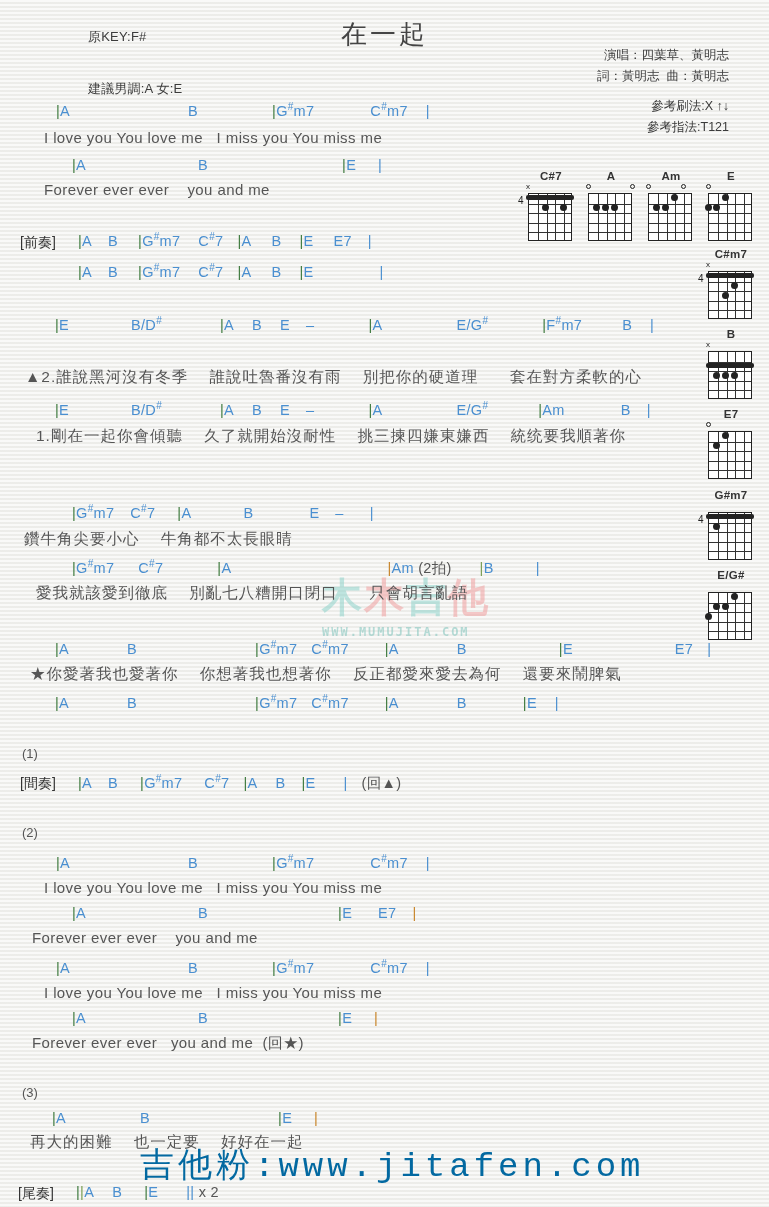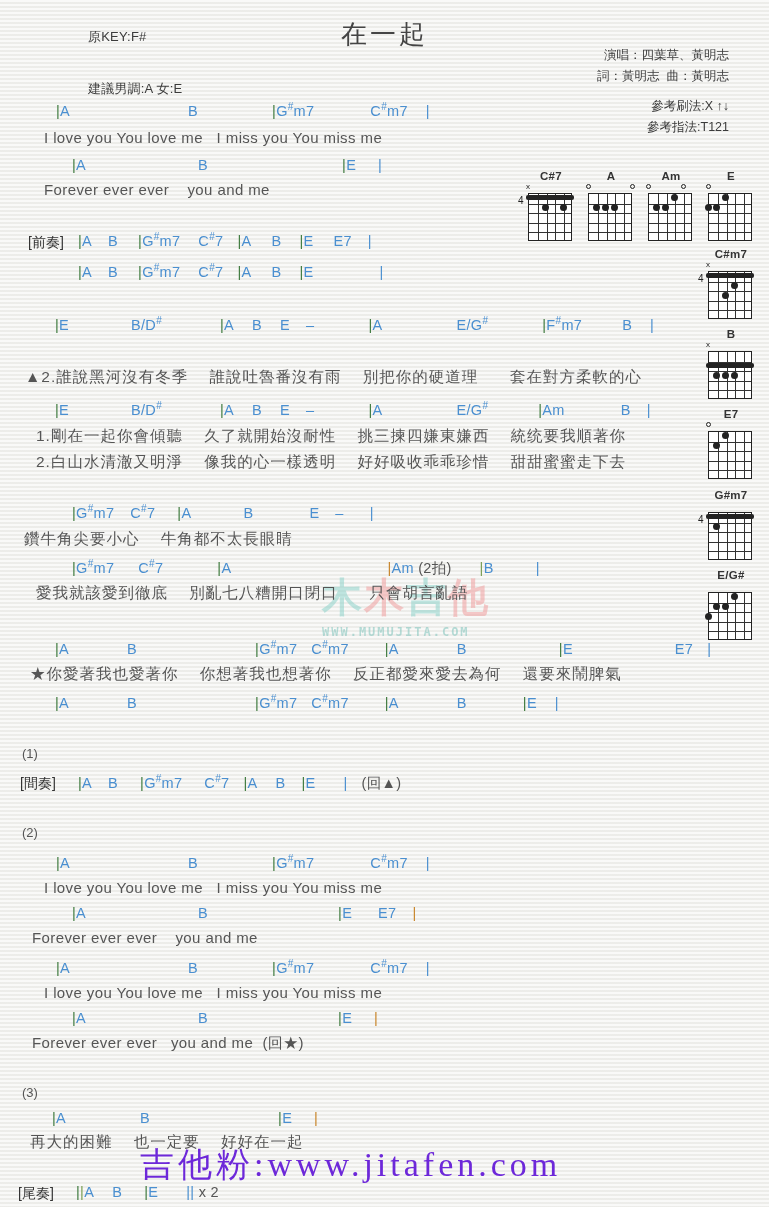--- a/index.html
+++ b/index.html
@@ -80,22 +80,22 @@
   .wm-mumu .cn {
     font-size:40px; font-weight:bold; letter-spacing:2px;
     font-family:"DejaVu Sans", sans-serif;
   }
   .wm-mumu .url {
     font-size:12px; letter-spacing:2px; color:#7fc4bc; font-weight:bold;
     font-family:"DejaVu Sans Mono", monospace;
   }
   .wm-bottom {
     position:absolute; z-index:1;
-    font-family:Liberation Serif, serif;
-    font-size:34px; color:#6d28d9; letter-spacing:4px; white-space:pre;text-align:center;
+    font-family:Liberation Mono, monospace;
+    font-size:34px; color:#0369a1; letter-spacing:4px; white-space:pre;text-align:center;
   }
 </style>
 </head>
 <body>
 
 <div class="paper-texture"></div>
 
 <div class="wm-mumu" style="left:322px; top:570px;">
   <div class="cn">
     <span style="color:#8fd3cb;">木</span><span style="color:#f0a0a0;">木</span><span style="color:#8fd3cb;">吉</span><span style="color:#f0a0a0;">他</span>
@@ -116,30 +116,29 @@
 
   <div class="abs refs" style="right:40px; top:98px;">參考刷法:X ↑↓</div>
   <div class="abs refs" style="right:40px; top:119px;">參考指法:T121</div>
 
   <div class="abs chordline" style="left:56px; top:103px;"><span class="bar">|</span>A<span style="display:inline-block;width:118px;"></span>B<span style="display:inline-block;width:74px;"></span><span class="bar">|</span>G<sup>#</sup>m7<span style="display:inline-block;width:56px;"></span>C<sup>#</sup>m7<span style="display:inline-block;width:18px;"></span>|</div>
   <div class="abs lyric" style="left:44px; top:129px;">I love you You love me   I miss you You miss me</div>
 
   <div class="abs chordline" style="left:72px; top:157px;"><span class="bar">|</span>A<span style="display:inline-block;width:112px;"></span>B<span style="display:inline-block;width:134px;"></span><span class="bar">|</span>E<span style="display:inline-block;width:22px;"></span>|</div>
   <div class="abs lyric" style="left:44px; top:181px;">Forever ever ever    you and me</div>
 
-  <div class="abs sect" style="left:20px; top:234px;margin-left:8px;">[前奏]</div>
+  <div class="abs sect" style="left:20px; top:234px;">[前奏]</div>
   <div class="abs chordline" style="left:78px; top:233px;"><span class="bar">|</span>A<span style="display:inline-block;width:16px;"></span>B<span style="display:inline-block;width:20px;"></span><span class="bar">|</span>G<sup>#</sup>m7<span style="display:inline-block;width:18px;"></span>C<sup>#</sup>7<span style="display:inline-block;width:14px;"></span><span class="bar">|</span>A<span style="display:inline-block;width:20px;"></span>B<span style="display:inline-block;width:18px;"></span><span class="bar">|</span>E<span style="display:inline-block;width:20px;"></span>E7<span style="display:inline-block;width:16px;"></span>|</div>
   <div class="abs chordline" style="left:78px; top:264px;"><span class="bar">|</span>A<span style="display:inline-block;width:16px;"></span>B<span style="display:inline-block;width:20px;"></span><span class="bar">|</span>G<sup>#</sup>m7<span style="display:inline-block;width:18px;"></span>C<sup>#</sup>7<span style="display:inline-block;width:14px;"></span><span class="bar">|</span>A<span style="display:inline-block;width:20px;"></span>B<span style="display:inline-block;width:18px;"></span><span class="bar">|</span>E<span style="display:inline-block;width:66px;"></span>|</div>
 
   <div class="abs chordline" style="left:55px; top:317px;"><span class="bar">|</span>E<span style="display:inline-block;width:62px;"></span>B/D<sup>#</sup><span style="display:inline-block;width:58px;"></span><span class="bar">|</span>A<span style="display:inline-block;width:18px;"></span>B<span style="display:inline-block;width:18px;"></span>E<span style="display:inline-block;width:16px;"></span>–<span style="display:inline-block;width:54px;"></span><span class="bar">|</span>A<span style="display:inline-block;width:74px;"></span>E/G<sup>#</sup><span style="display:inline-block;width:54px;"></span><span class="bar">|</span>F<sup>#</sup>m7<span style="display:inline-block;width:40px;"></span>B<span style="display:inline-block;width:18px;"></span>|</div>
   <div class="abs lyric-cn" style="left:25px; top:367px;">▲2.誰說黑河沒有冬季    誰說吐魯番沒有雨    別把你的硬道理      套在對方柔軟的心</div>
 
   <div class="abs chordline" style="left:55px; top:402px;"><span class="bar">|</span>E<span style="display:inline-block;width:62px;"></span>B/D<sup>#</sup><span style="display:inline-block;width:58px;"></span><span class="bar">|</span>A<span style="display:inline-block;width:18px;"></span>B<span style="display:inline-block;width:18px;"></span>E<span style="display:inline-block;width:16px;"></span>–<span style="display:inline-block;width:54px;"></span><span class="bar">|</span>A<span style="display:inline-block;width:74px;"></span>E/G<sup>#</sup><span style="display:inline-block;width:50px;"></span><span class="bar">|</span>Am<span style="display:inline-block;width:56px;"></span>B<span style="display:inline-block;width:16px;"></span>|</div>
   <div class="abs lyric-cn" style="left:36px; top:426px;">1.剛在一起你會傾聽    久了就開始沒耐性    挑三揀四嫌東嫌西    統统要我順著你</div>
-  <div class="abs lyric-cn" style="left:36px; top:452px;">2.白山水清澈又明淨    像我的心一樣透明    好好吸收乖乖珍惜    甜甜蜜蜜走下去</div>
 
   <div class="abs chordline" style="left:72px; top:505px;"><span class="bar">|</span>G<sup>#</sup>m7<span style="display:inline-block;width:16px;"></span>C<sup>#</sup>7<span style="display:inline-block;width:22px;"></span><span class="bar">|</span>A<span style="display:inline-block;width:52px;"></span>B<span style="display:inline-block;width:56px;"></span>E<span style="display:inline-block;width:16px;"></span>–<span style="display:inline-block;width:26px;"></span>|</div>
   <div class="abs lyric-cn" style="left:24px; top:529px;">鑽牛角尖要小心    牛角都不太長眼睛</div>
 
   <div class="abs chordline" style="left:72px; top:559px;"><span class="bar">|</span>G<sup>#</sup>m7<span style="display:inline-block;width:24px;"></span>C<sup>#</sup>7<span style="display:inline-block;width:54px;"></span><span class="bar">|</span>A<span style="display:inline-block;width:156px;"></span><span class="bar-o">|</span>Am<span class="plain"> (2拍)</span><span style="display:inline-block;width:28px;"></span><span class="bar-g">|</span>B<span style="display:inline-block;width:42px;"></span>|</div>
   <div class="abs lyric-cn" style="left:36px; top:583px;">愛我就該愛到徹底    別亂七八糟開口閉口      只會胡言亂語</div>
 
   <div class="abs chordline" style="left:55px; top:641px;"><span class="bar">|</span>A<span style="display:inline-block;width:58px;"></span>B<span style="display:inline-block;width:118px;"></span><span class="bar">|</span>G<sup>#</sup>m7<span style="display:inline-block;width:14px;"></span>C<sup>#</sup>m7<span style="display:inline-block;width:36px;"></span><span class="bar">|</span>A<span style="display:inline-block;width:58px;"></span>B<span style="display:inline-block;width:92px;"></span><span class="bar">|</span>E<span style="display:inline-block;width:102px;"></span>E7<span style="display:inline-block;width:14px;"></span>|</div>
   <div class="abs lyric-cn" style="left:30px; top:664px;">★你愛著我也愛著你    你想著我也想著你    反正都愛來愛去為何    還要來鬧脾氣</div>
 

